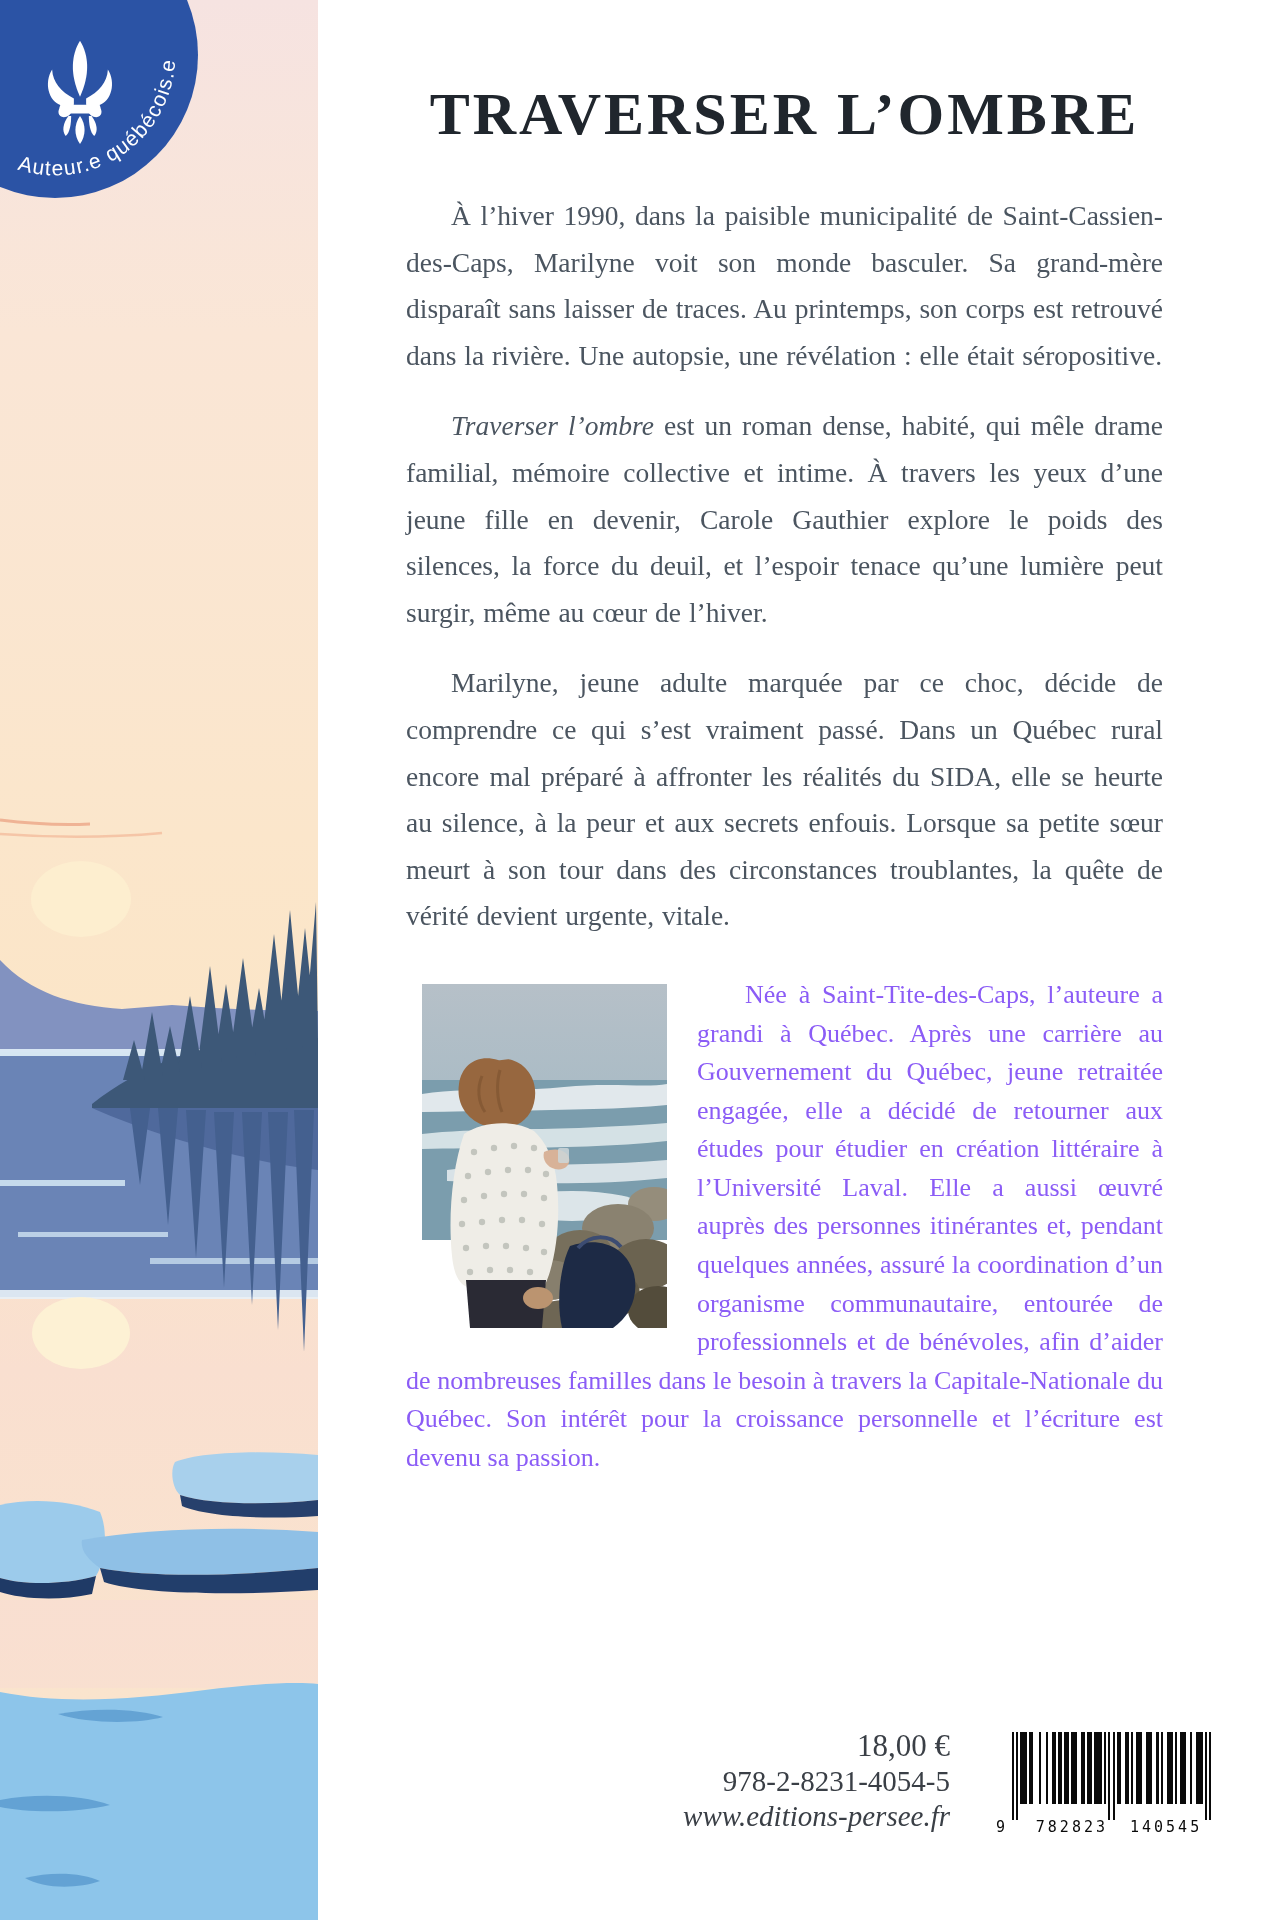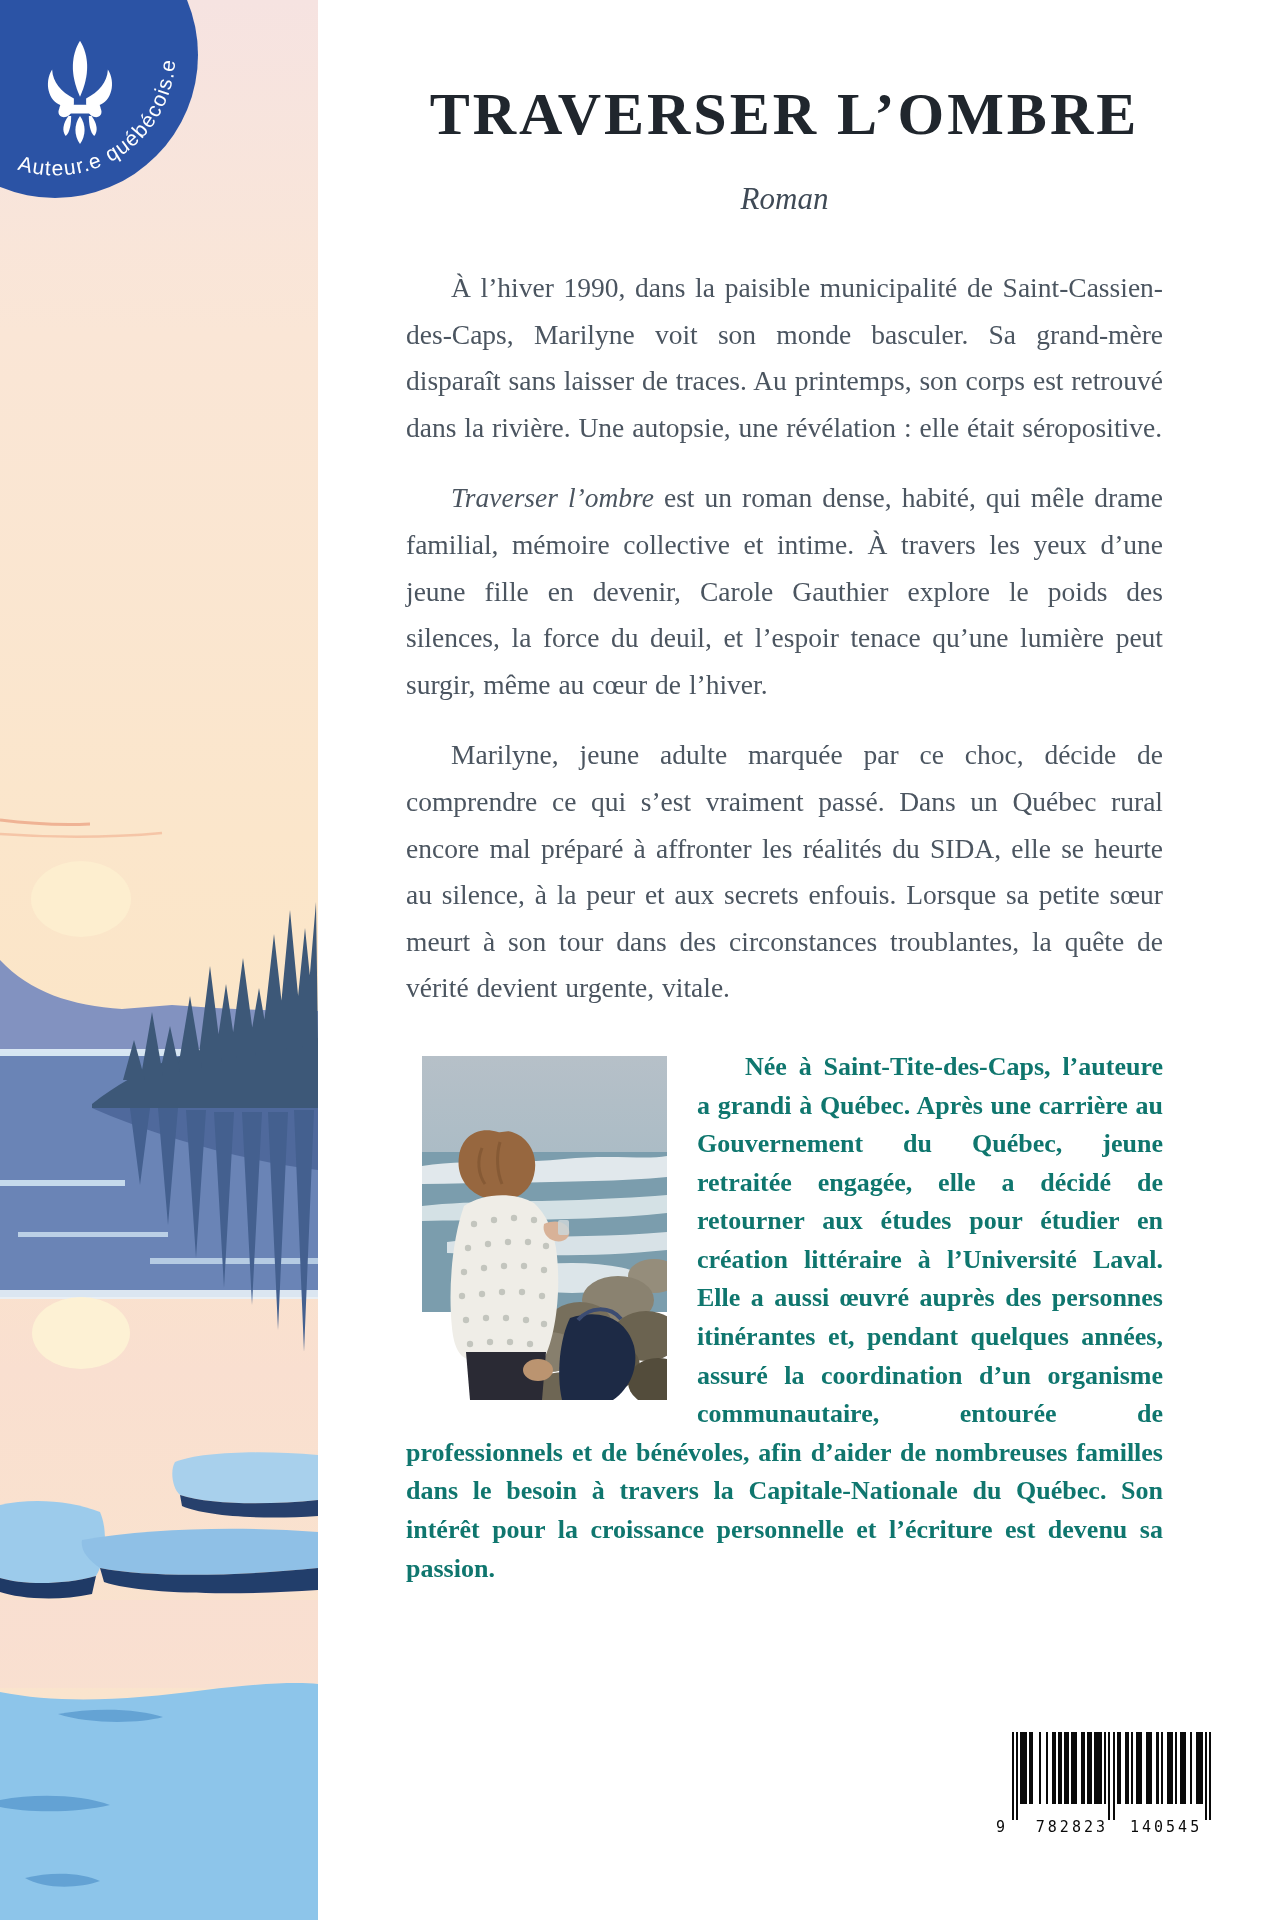--- a/index.html
+++ b/index.html
@@ -13,21 +13,21 @@
          text-align:center;color:#20262d;}
   .genre{margin-top:38px;font-size:31px;line-height:34px;font-style:italic;text-align:center;color:#3f4a56;}
   .para{margin:0;margin-top:24px;font-size:27.5px;line-height:46.6px;text-align:justify;
         text-indent:45px;color:#4b5560;word-spacing:1px;}
   .para:first-of-type{margin-top:49px;}
   .para em{font-style:italic;}
   .bio{margin-top:36px;}
   .bio::after{content:"";display:block;clear:both;}
   .photo{float:left;width:245px;height:344px;margin:8px 30px 6px 16px;}
   .photo svg{display:block;width:100%;height:100%;}
-  .bio-text{margin:0;font-size:26px;line-height:38.6px;font-weight:700;color:#0f766e;
+  .bio-text{margin:0;font-size:26px;line-height:38.6px;font-weight:400;color:#8b5cf6;
             text-align:justify;text-indent:48px;}
   .footer{position:absolute;left:390px;top:1728px;width:828px;display:flex;
           justify-content:flex-end;align-items:flex-start;gap:46px;}
   .pricing{text-align:right;color:#3a3f46;}
   .price{font-size:31px;line-height:36px;}
   .isbn{font-size:29px;line-height:35px;}
   .site{font-size:29px;line-height:35px;font-style:italic;}
   .barcode{position:relative;width:222px;height:110px;background:#fff;padding-top:4px;}
   .bars{display:flex;align-items:flex-start;height:92px;width:200px;margin-left:16px;}
   .module{flex:none;width:2.1px;height:72px;}
@@ -107,21 +107,20 @@
       <path d="M17,40 C25,49 27,59 21,65 C15,61 13,50 13,40 Z"></path>
     </g>
     <path id="badgeArc" d="M4,164 A120,120 0 0 0 171,24" fill="none"></path>
     <text>
       <textPath href="#badgeArc" startOffset="14">Auteur.e québécois.e</textPath>
     </text>
   </svg>
 
   <div class="content">
     <h1 class="title">TRAVERSER L’OMBRE</h1>
-    <div class="genre">Roman</div>
 
     <p class="para">À l’hiver 1990, dans la paisible municipalité de Saint-Cassien-des-Caps, Marilyne voit son monde basculer. Sa grand-mère disparaît sans laisser de traces. Au printemps, son corps est retrouvé dans la rivière. Une autopsie, une révélation : elle était séropositive.</p>
     <p class="para"><em>Traverser l’ombre</em><span> est un roman dense, habité, qui mêle drame familial, mémoire collective et intime. À travers les yeux d’une jeune fille en devenir, Carole Gauthier explore le poids des silences, la force du deuil, et l’espoir tenace qu’une lumière peut surgir, même au cœur de l’hiver.</span></p>
     <p class="para">Marilyne, jeune adulte marquée par ce choc, décide de comprendre ce qui s’est vraiment passé. Dans un Québec rural encore mal préparé à affronter les réalités du SIDA, elle se heurte au silence, à la peur et aux secrets enfouis. Lorsque sa petite sœur meurt à son tour dans des circonstances troublantes, la quête de vérité devient urgente, vitale.</p>
 
     <div class="bio">
       <div class="photo">
         <svg viewBox="0 0 245 344" preserveAspectRatio="none" aria-hidden="true">
           <defs>
             <linearGradient id="pSky" x1="0" x2="0" y1="0" y2="1">
@@ -184,20 +183,25 @@
           <ellipse cx="116" cy="314" rx="15" ry="11" fill="#bb9470"></ellipse>
           <path d="M148,262 C178,252 204,262 212,290 C217,312 208,332 191,344 L140,344 C134,318 138,282 148,262 Z" fill="#1d2a45"></path>
           <path d="M156,264 C168,250 188,250 199,263" stroke="#3c4c72" stroke-width="4" fill="none"></path>
         </svg>
       </div>
       <p class="bio-text">Née à Saint-Tite-des-Caps, l’auteure a grandi à Québec. Après une carrière au Gouvernement du Québec, jeune retraitée engagée, elle a décidé de retourner aux études pour étudier en création littéraire à l’Université Laval. Elle a aussi œuvré auprès des personnes itinérantes et, pendant quelques années, assuré la coordination d’un organisme communautaire, entourée de professionnels et de bénévoles, afin d’aider de nombreuses familles dans le besoin à travers la Capitale-Nationale du Québec. Son intérêt pour la croissance personnelle et l’écriture est devenu sa passion.</p>
     </div>
   </div>
 
   <div class="footer">
+    <div class="pricing">
+      <div class="price">18,00 €</div>
+      <div class="isbn">978-2-8231-4054-5</div>
+      <div class="site">www.editions-persee.fr</div>
+    </div>
     <div class="barcode">
       <div class="bars">
           <div class="module on guard"></div>
           <div class="module guard"></div>
           <div class="module on guard"></div>
           <div class="module"></div>
           <div class="module on"></div>
           <div class="module on"></div>
           <div class="module on"></div>
           <div class="module"></div>

